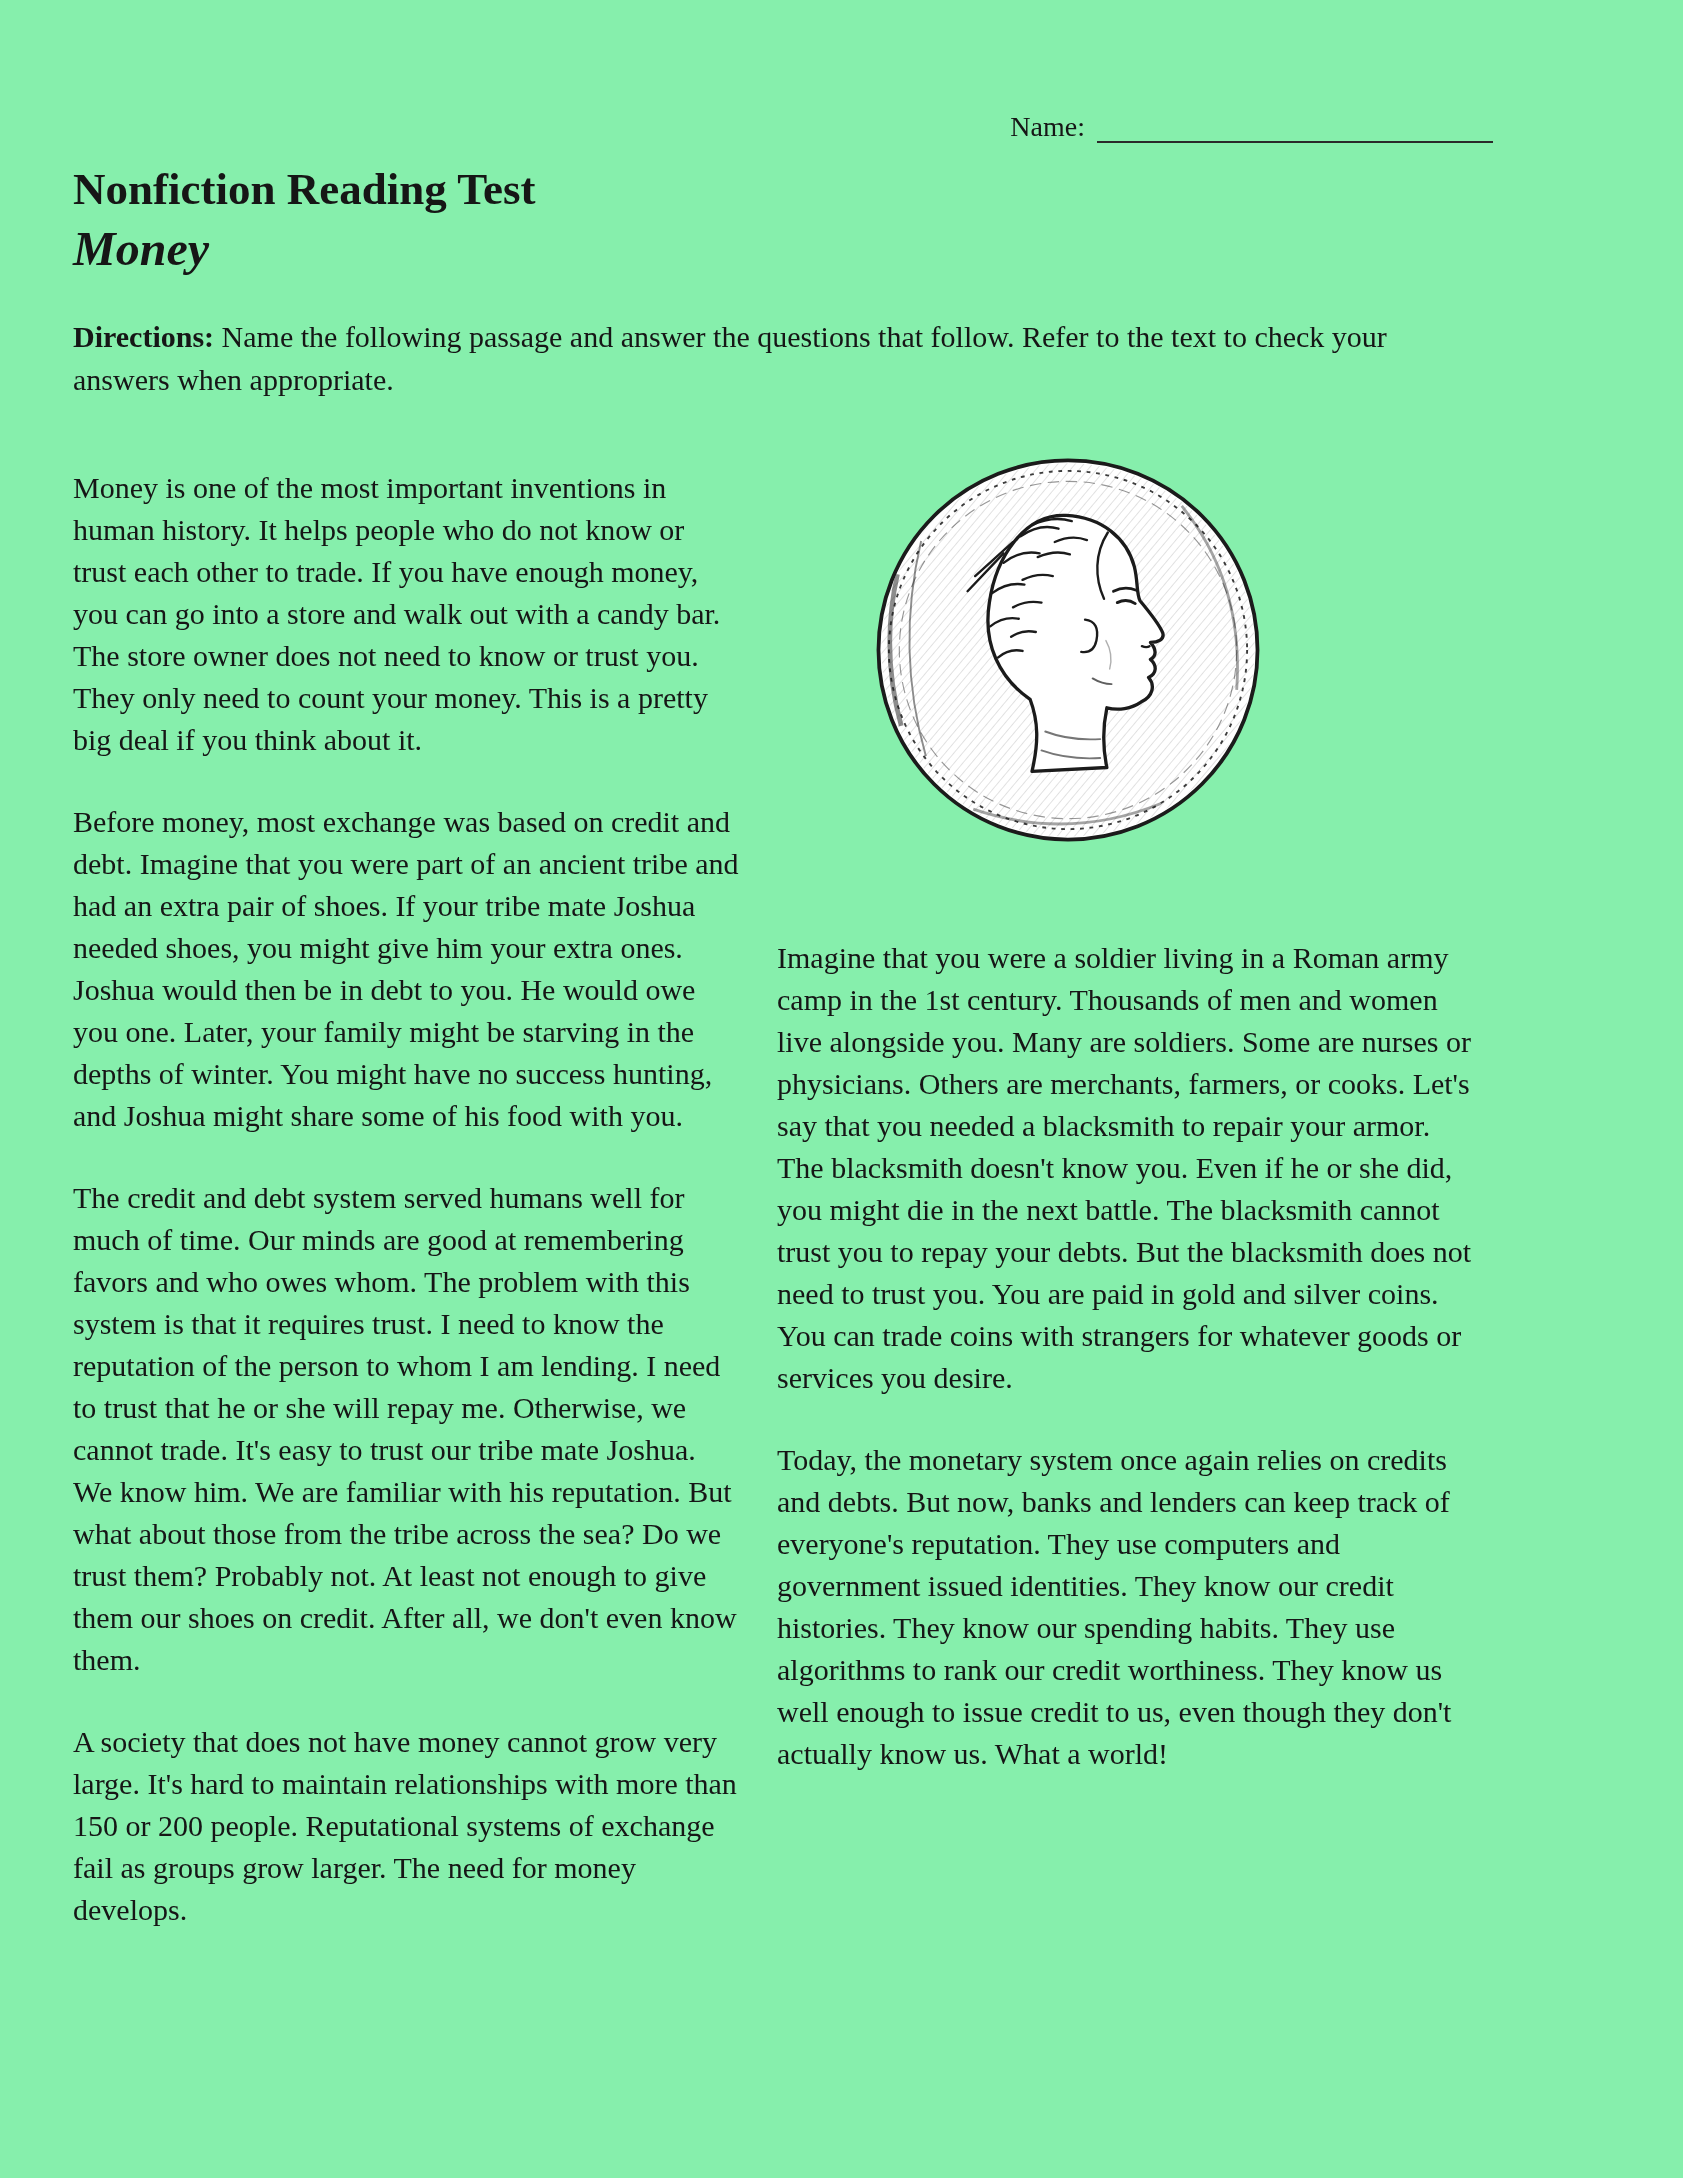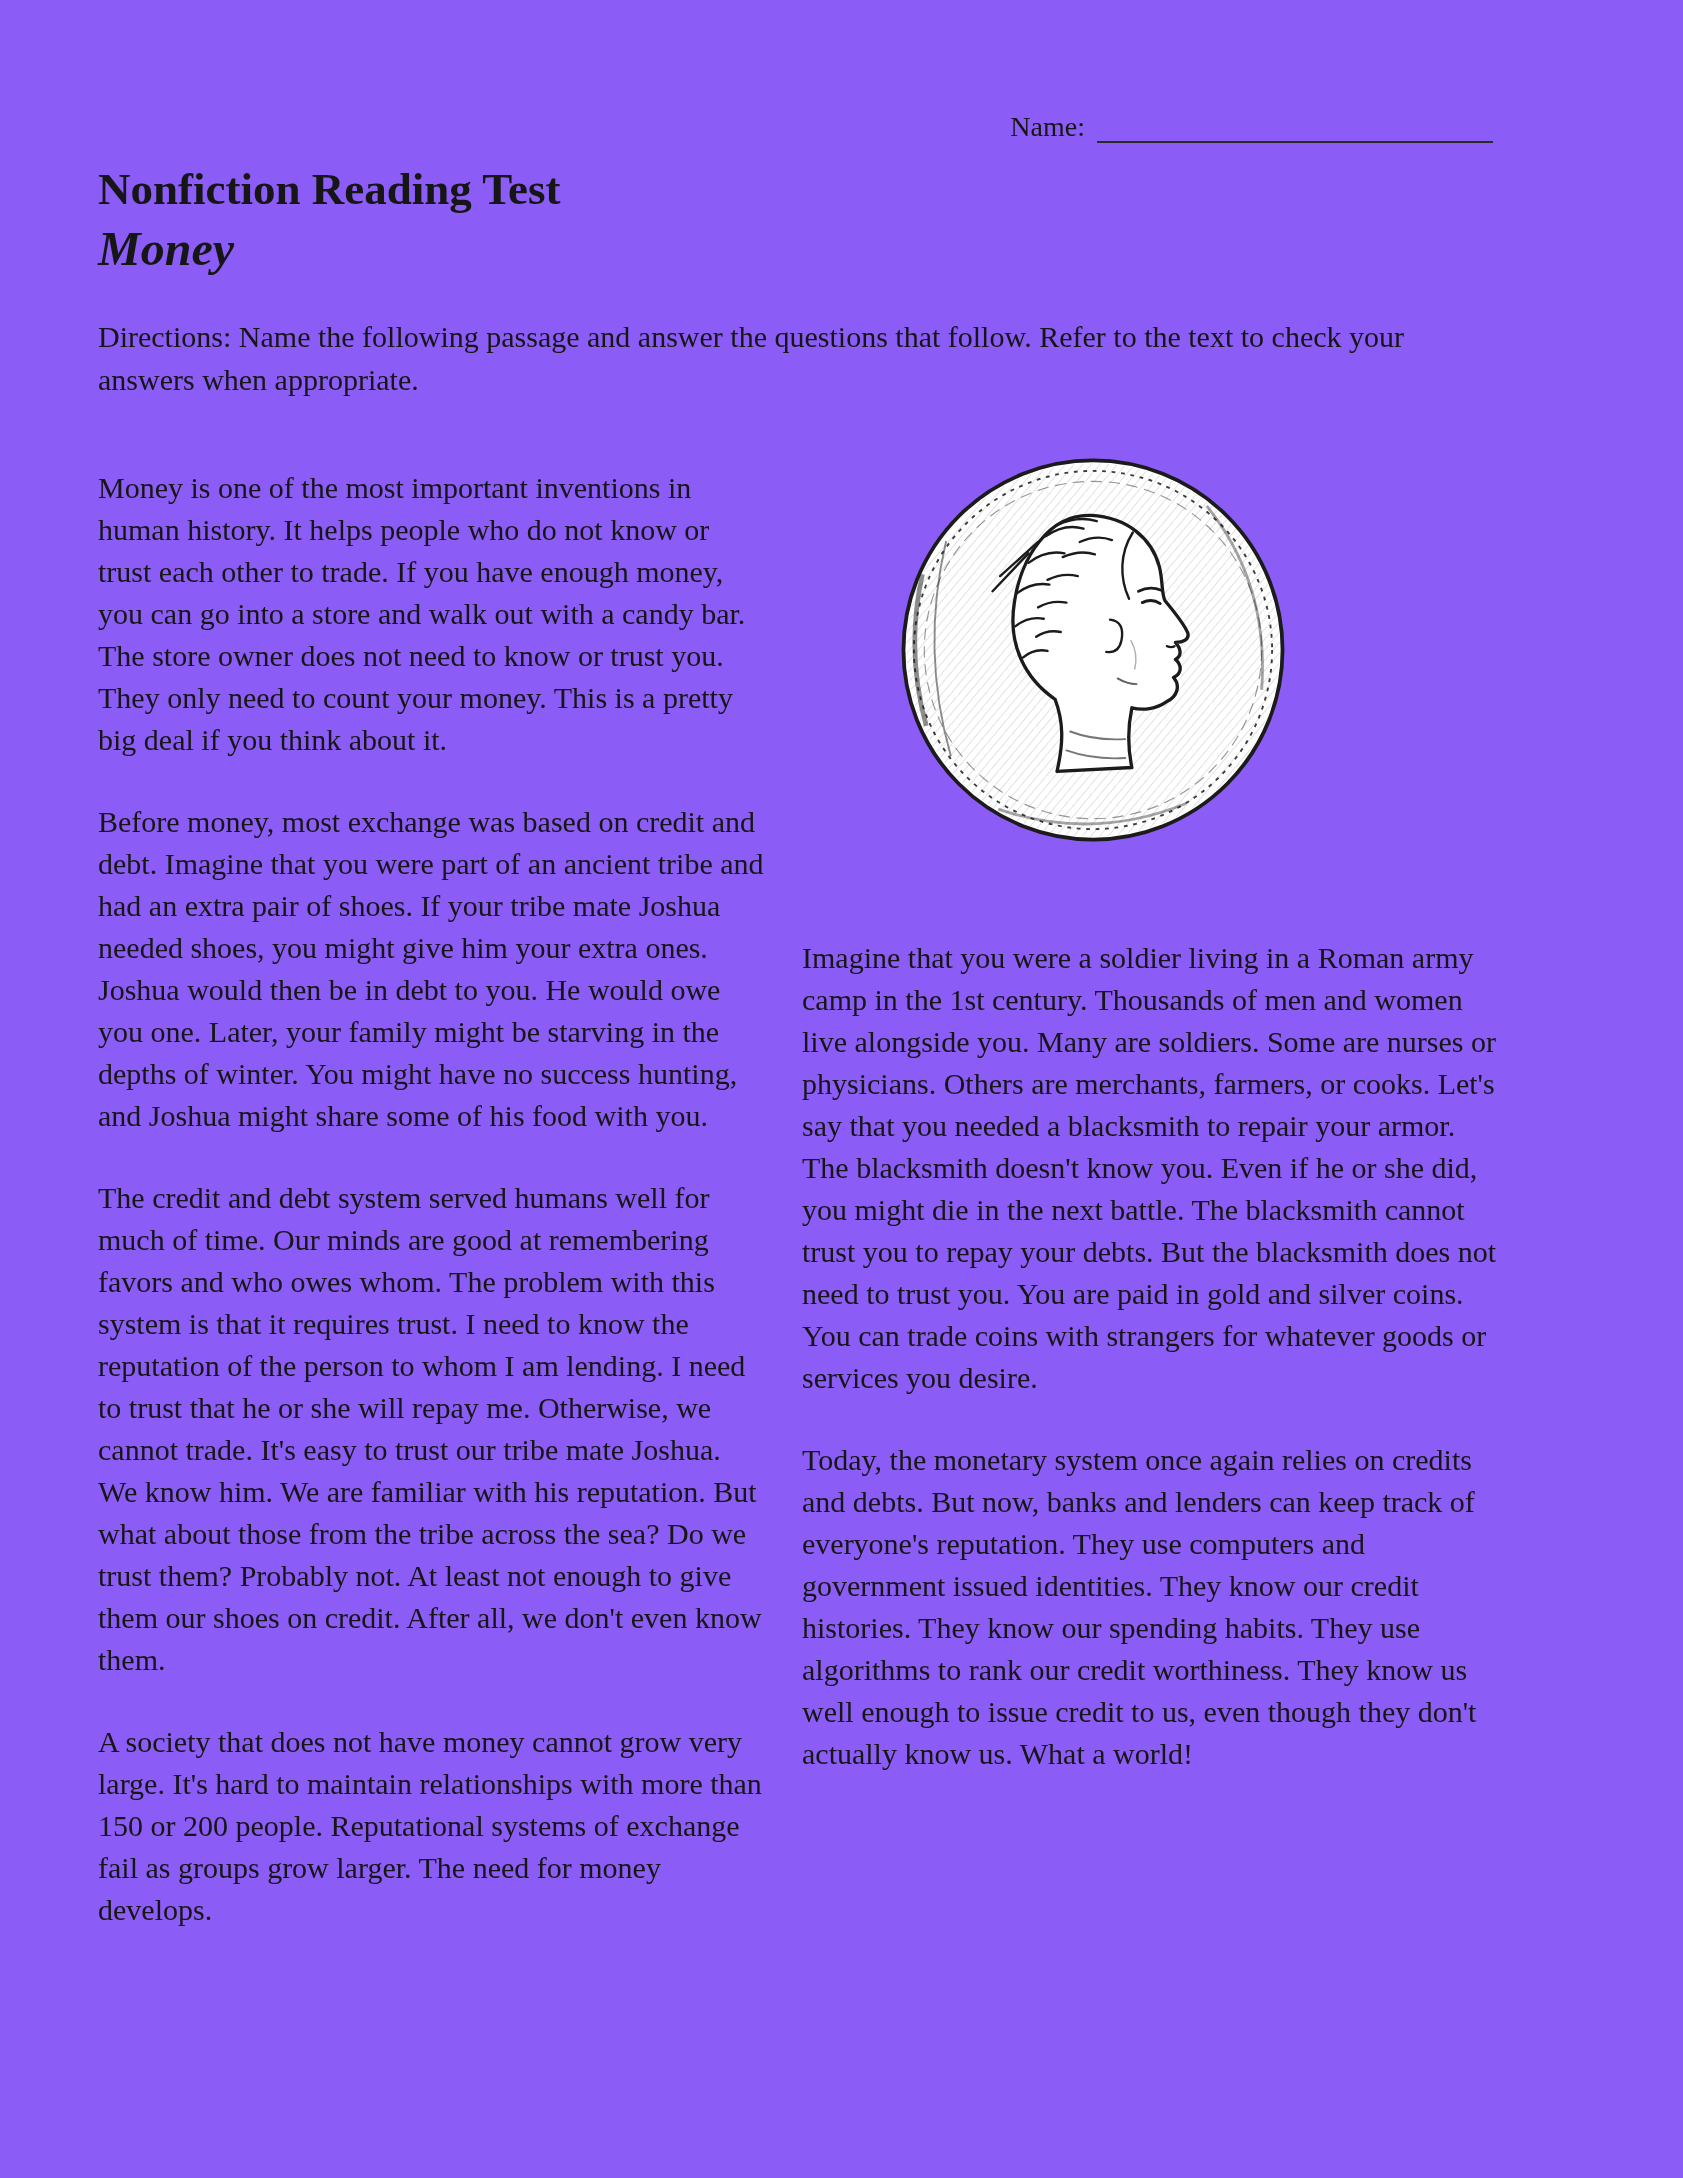--- a/index.html
+++ b/index.html
@@ -5,24 +5,24 @@
   html, body {
     margin: 0;
     padding: 0;
     background: #ffffff;
   }
   .page {
     position: relative;
     width: 1684px;
     height: 2178px;
     box-sizing: border-box;
-    background: #8b5cf6;
+    background: #86efac;
     font-family: "Liberation Serif", serif;
     color: #161616;
-    padding: 111px 133px 0 98px;
+    padding: 111px 133px 0 73px;
     overflow: hidden;
   }
   .name-row {
     display: flex;
     justify-content: flex-end;
     align-items: flex-end;
     margin-right: 58px;
     font-size: 28px;
   }
   .name-label {
@@ -46,21 +46,21 @@
     font-style: italic;
     margin: 8px 0 0 0;
     line-height: 1.1;
   }
   p.directions {
     margin: 40px 0 0 0;
     font-size: 30px;
     line-height: 43px;
     max-width: 1343px;
   }
-  p.directions strong { font-weight: normal; margin-top: 48px; }
+  p.directions strong { font-weight: bold; margin-top: 48px; }
   .columns {
     display: flex;
     gap: 36px;
     margin-top: 50px;
   }
   .col-left  { width: 668px; flex: 0 0 668px; }
   .col-right { width: 703px; flex: 0 0 703px; }
   p.body-par {
     font-size: 30px;
     line-height: 42px;

